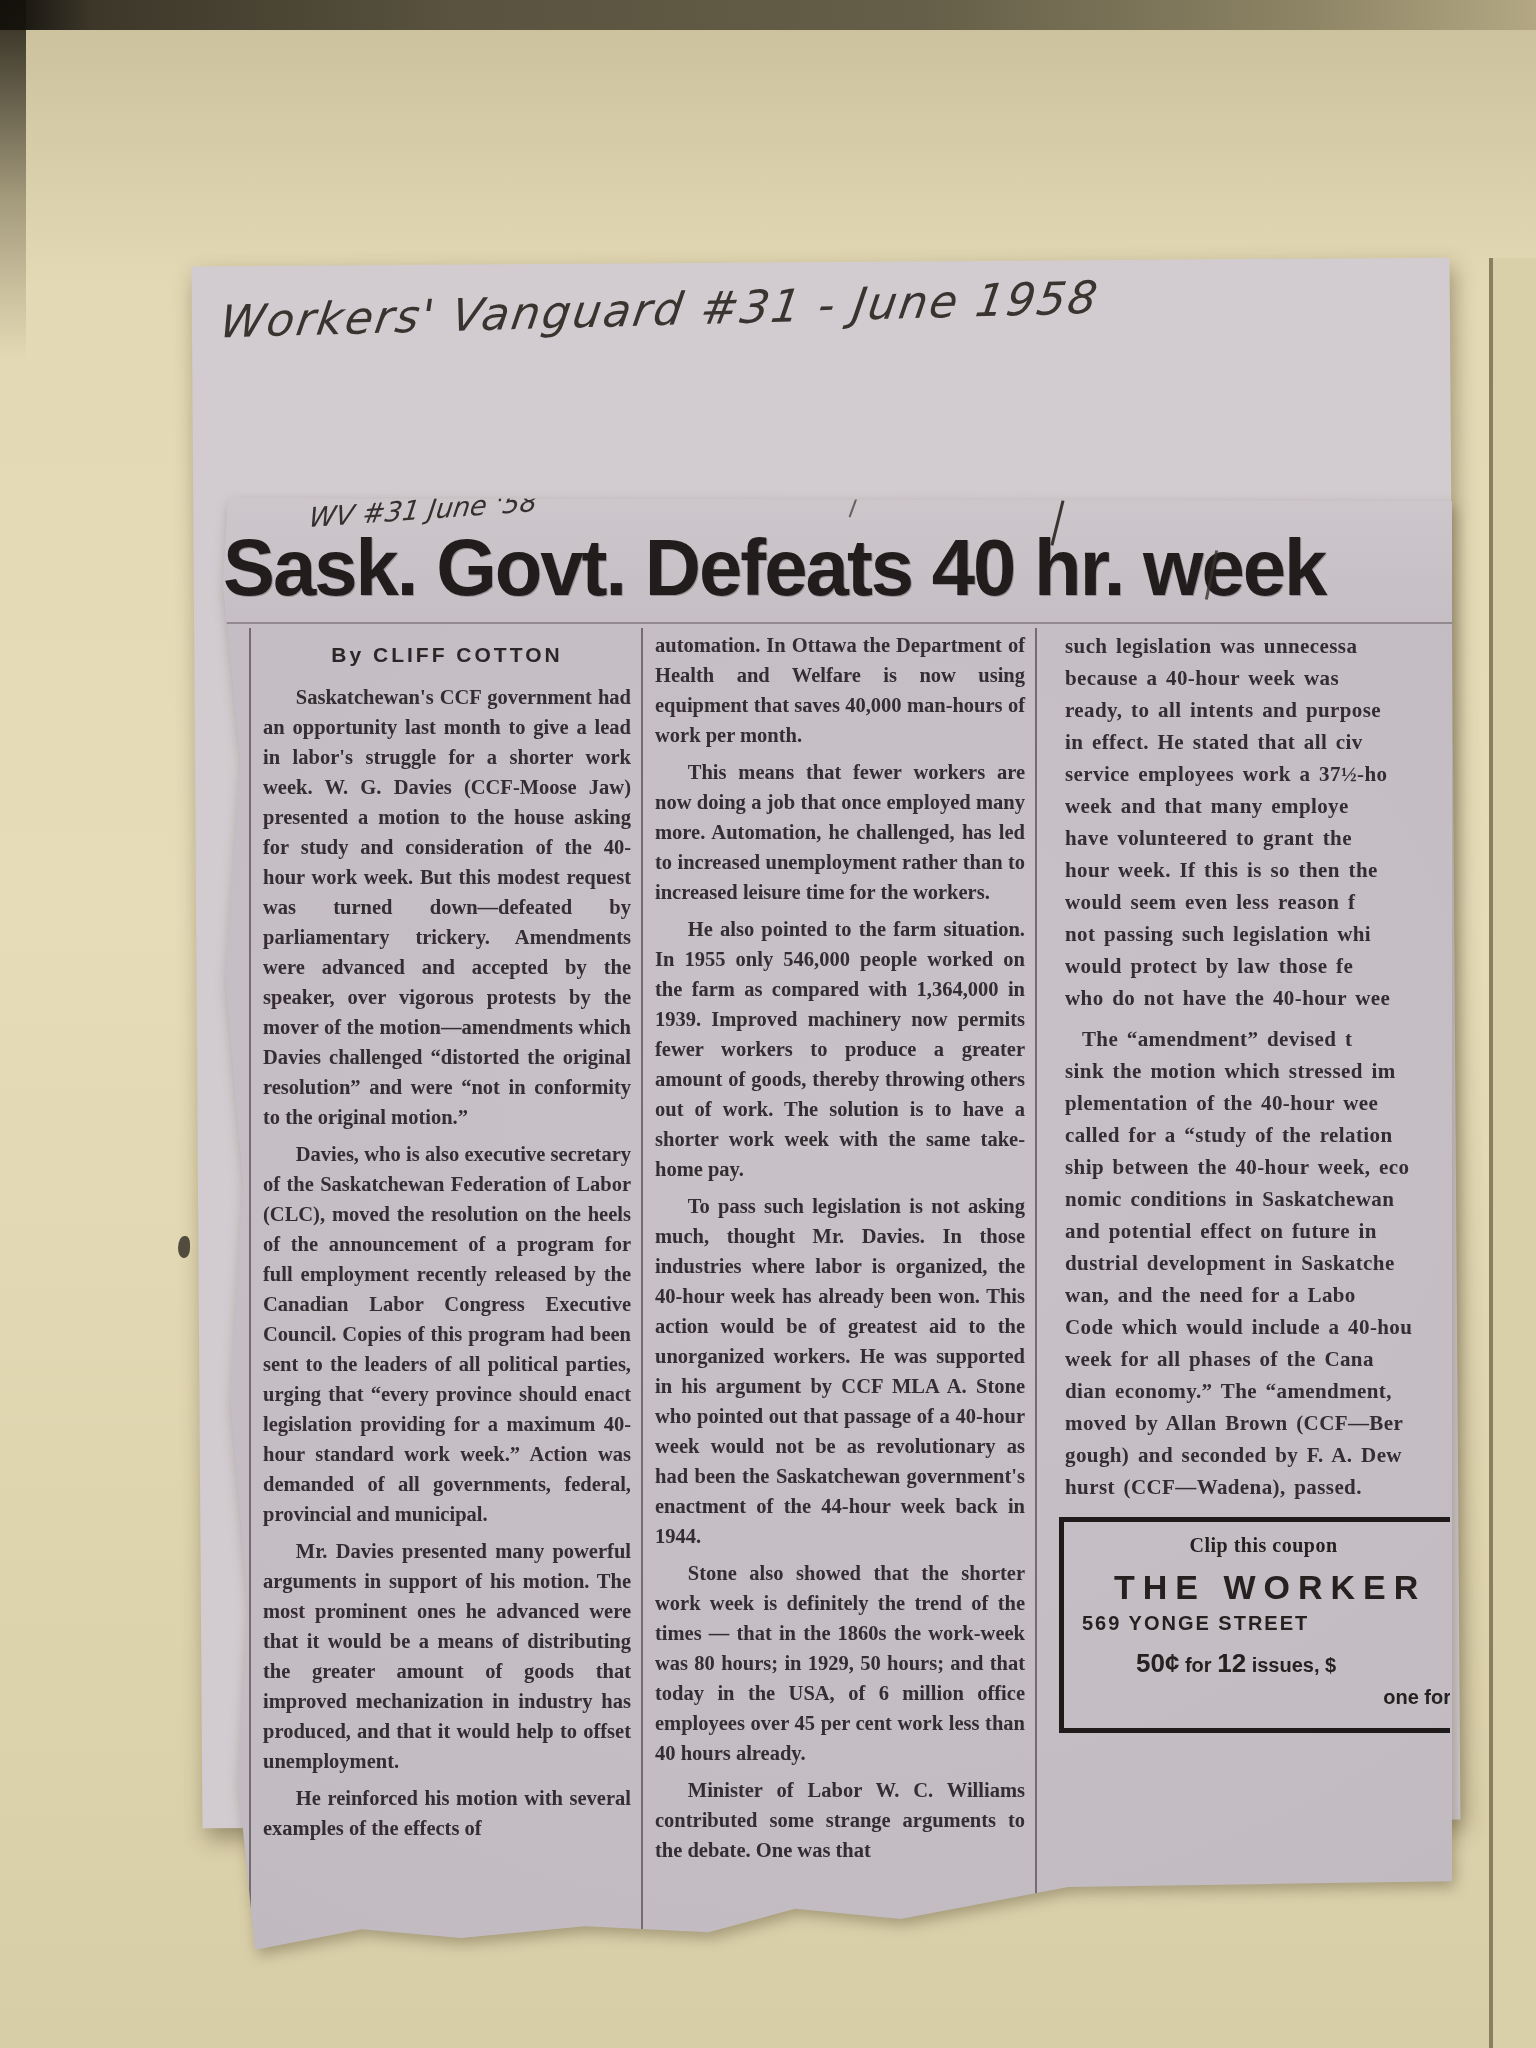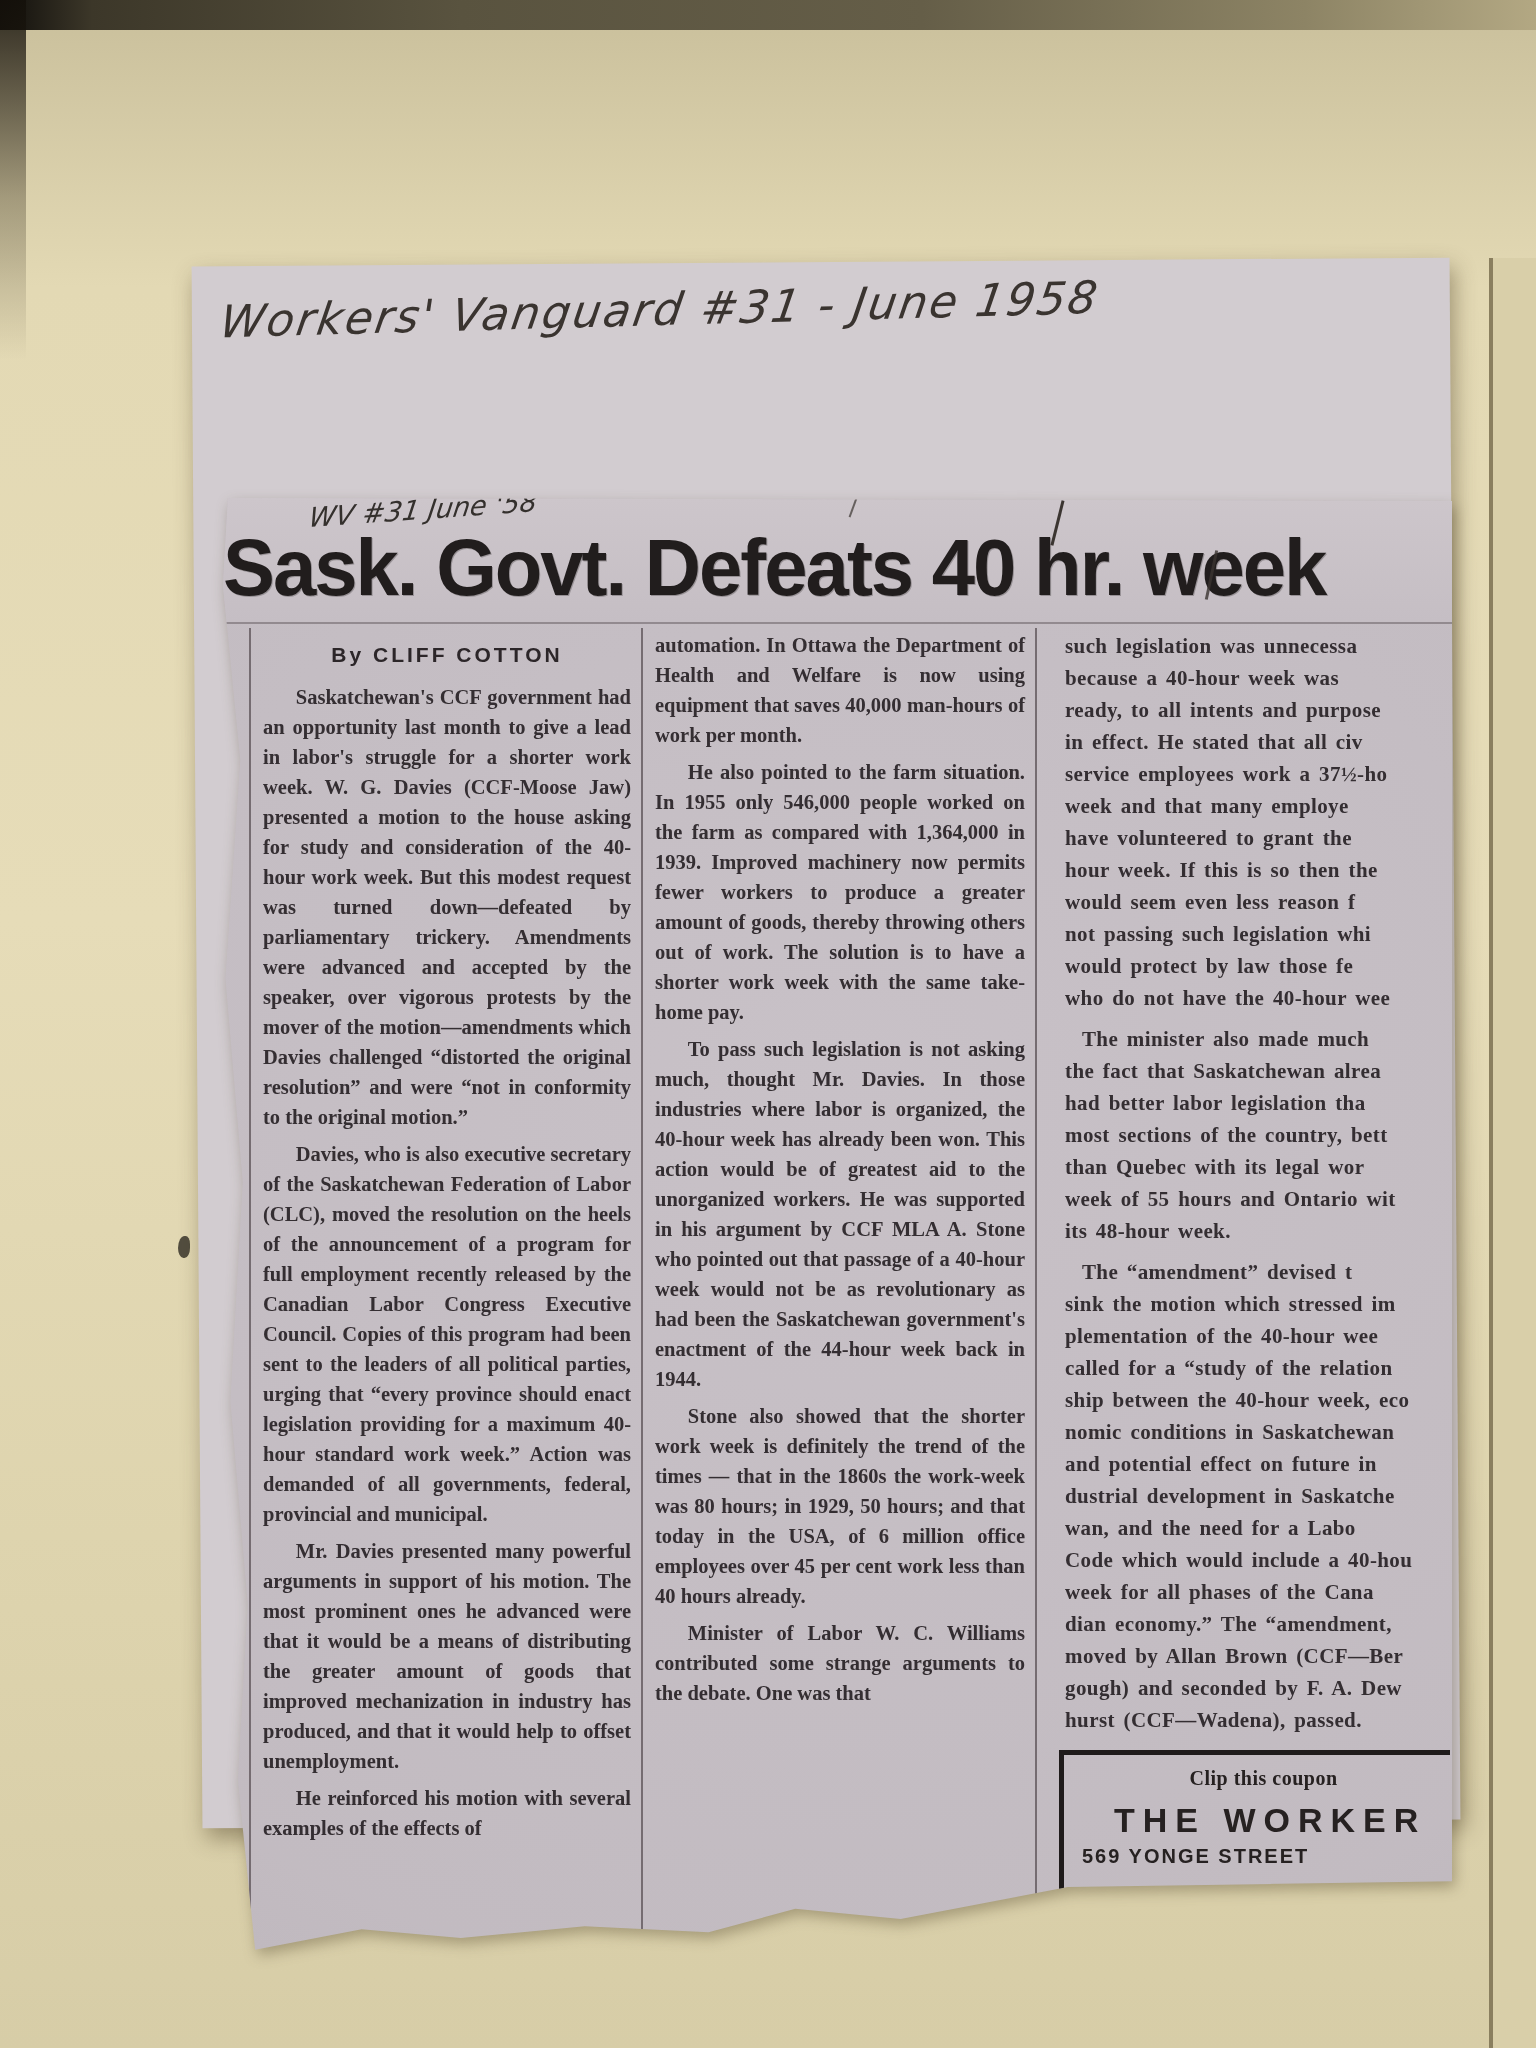--- a/index.html
+++ b/index.html
@@ -94,46 +94,40 @@
         <div class="col col1">
           <div class="byline">By CLIFF COTTON</div>
           <p>Saskatchewan's CCF government had an opportunity last month to give a lead in labor's struggle for a shorter work week. W. G. Davies (CCF-Moose Jaw) presented a motion to the house asking for study and consideration of the 40-hour work week. But this modest request was turned down—defeated by parliamentary trickery. Amendments were advanced and accepted by the speaker, over vigorous protests by the mover of the motion—amendments which Davies challenged “distorted the original resolution” and were “not in conformity to the original motion.”</p>
           <p>Davies, who is also executive secretary of the Saskatchewan Federation of Labor (CLC), moved the resolution on the heels of the announcement of a program for full employment recently released by the Canadian Labor Congress Executive Council. Copies of this program had been sent to the leaders of all political parties, urging that “every province should enact legislation providing for a maximum 40-hour standard work week.” Action was demanded of all governments, federal, provincial and municipal.</p>
           <p>Mr. Davies presented many powerful arguments in support of his motion. The most prominent ones he advanced were that it would be a means of distributing the greater amount of goods that improved mechanization in industry has produced, and that it would help to offset unemployment.</p>
           <p>He reinforced his motion with several examples of the effects of</p>
         </div>
 
         <div class="col col2">
           <p style="text-indent:0">automation. In Ottawa the Department of Health and Welfare is now using equipment that saves 40,000 man-hours of work per month.</p>
+          <p>This means that fewer workers are now doing a job that once employed many more. Automation, he challenged, has led to increased unemployment rather than to increased leisure time for the workers.</p>
           <p>He also pointed to the farm situation. In 1955 only 546,000 people worked on the farm as compared with 1,364,000 in 1939. Improved machinery now permits fewer workers to produce a greater amount of goods, thereby throwing others out of work. The solution is to have a shorter work week with the same take-home pay.</p>
           <p>To pass such legislation is not asking much, thought Mr. Davies. In those industries where labor is organized, the 40-hour week has already been won. This action would be of greatest aid to the unorganized workers. He was supported in his argument by CCF MLA A. Stone who pointed out that passage of a 40-hour week would not be as revolutionary as had been the Saskatchewan government's enactment of the 44-hour week back in 1944.</p>
           <p>Stone also showed that the shorter work week is definitely the trend of the times — that in the 1860s the work-week was 80 hours; in 1929, 50 hours; and that today in the USA, of 6 million office employees over 45 per cent work less than 40 hours already.</p>
           <p>Minister of Labor W. C. Williams contributed some strange arguments to the debate. One was that</p>
         </div>
 
         <div class="col col3">
           <div class="block">such legislation was unnecessa
 because a 40-hour week was
 ready, to all intents and purpose
 in effect. He stated that all civ
 service employees work a 37½-ho
 week and that many employe
 have volunteered to grant the
 hour week. If this is so then the
 would seem even less reason f
 not passing such legislation whi
 would protect by law those fe
 who do not have the 40-hour wee</div>
-          <div class="block">  The minister also made much
-the fact that Saskatchewan alrea
-had better labor legislation tha
-most sections of the country, bett
-than Quebec with its legal wor
-week of 55 hours and Ontario wit
-its 48-hour week.</div>
           <div class="block">  The “amendment” devised t
 sink the motion which stressed im
 plementation of the 40-hour wee
 called for a “study of the relation
 ship between the 40-hour week, eco
 nomic conditions in Saskatchewan
 and potential effect on future in
 dustrial development in Saskatche
 wan, and the need for a Labo
 Code which would include a 40-hou

